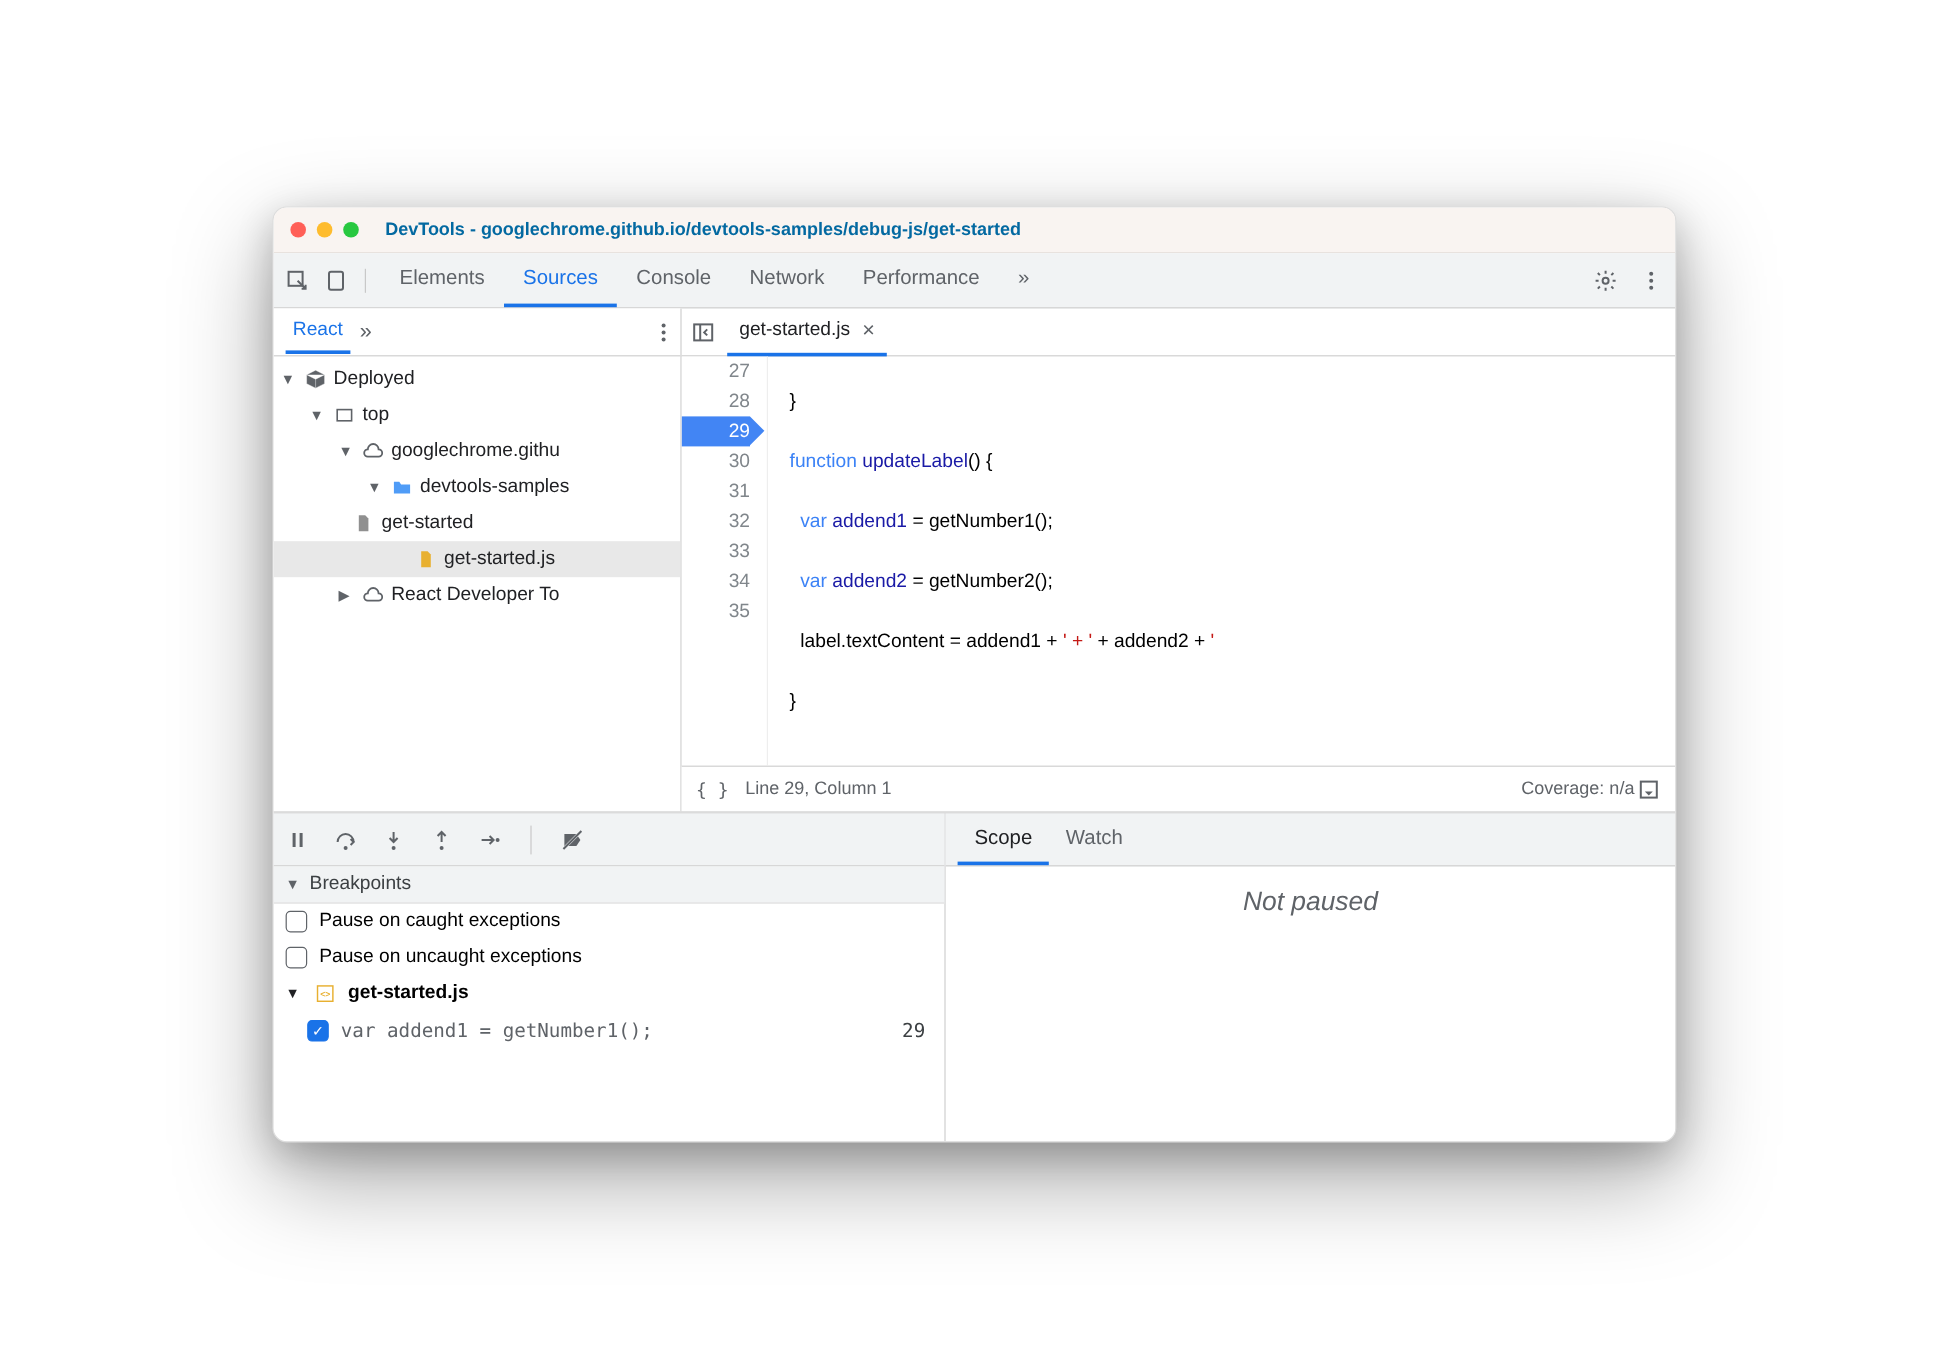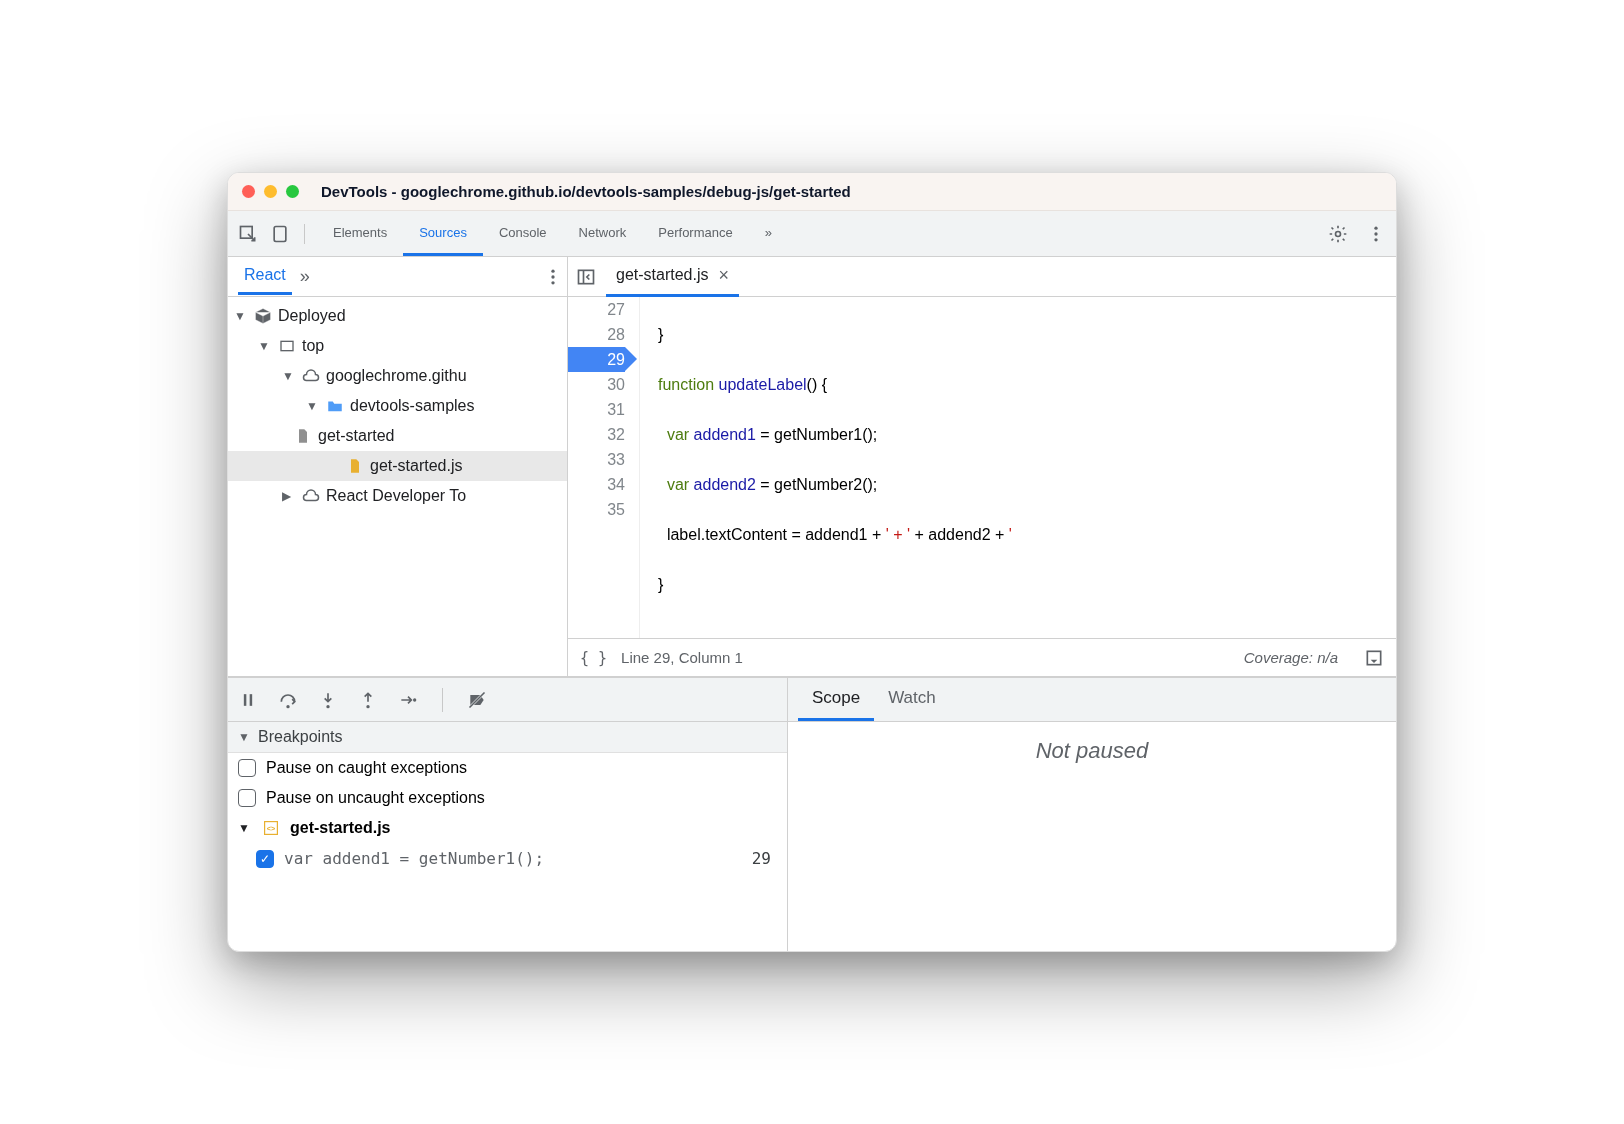--- a/index.html
+++ b/index.html
@@ -4,26 +4,26 @@
 <style>
 * { margin: 0; padding: 0; box-sizing: border-box; font-family: -apple-system, BlinkMacSystemFont, "Segoe UI", Helvetica, Arial, sans-serif; }
 body { background: #fff; display: flex; align-items: center; justify-content: center; width: 1624px; height: 1124px; }
 .window { width: 1170px; height: 780px; background: #fff; border-radius: 12px; overflow: hidden; box-shadow: 0 30px 80px rgba(0,0,0,0.35), 0 10px 30px rgba(0,0,0,0.2); display: flex; flex-direction: column; border: 1px solid #ddd; }
 .titlebar { height: 38px; background: #f9f4f1; display: flex; align-items: center; padding: 0 14px; border-bottom: 1px solid #e8e2de; flex-shrink: 0; }
 .traffic { display: flex; gap: 9px; margin-right: 22px; }
 .dot { width: 13px; height: 13px; border-radius: 50%; }
 .dot.red { background: #ff5f57; }
 .dot.yellow { background: #febc2e; }
 .dot.green { background: #28c840; }
-.title { font-size: 15px; color: #0f172a; font-weight: 600; white-space: nowrap; }
+.title { font-size: 15px; color: #0369a1; font-weight: 600; white-space: nowrap; }
 
 .toolbar { height: 46px; background: #f1f3f4; border-bottom: 1px solid #d0d0d0; display: flex; align-items: center; padding: 0 10px; flex-shrink: 0; }
 .toolbar .icons-left { display: flex; align-items: center; gap: 12px; padding-right: 14px; border-right: 1px solid #c8c8c8; margin-right: 12px; }
 .tabs { display: flex; align-items: stretch; height: 100%; gap: 0; }
-.tab { padding: 0 16px; display: flex; align-items: center; font-size: 13px; color: #5f6368; cursor: pointer; border-bottom: 3px solid transparent; }
+.tab { padding: 0 16px; display: flex; align-items: center; font-size: 17px; color: #5f6368; cursor: pointer; border-bottom: 3px solid transparent; }
 .tab.active { color: #1a73e8; border-bottom-color: #1a73e8; }
 .spacer { flex: 1; }
 .toolbar-right { display: flex; align-items: center; gap: 18px; color: #5f6368; }
 
 .main { flex: 1; display: flex; flex-direction: column; min-height: 0; }
 .top-split { flex: 1; display: flex; min-height: 0; border-bottom: 1px solid #d0d0d0; }
 
 .sidebar { width: 340px; border-right: 1px solid #d0d0d0; display: flex; flex-direction: column; background: #fff; min-height: 0; }
 .sidebar-header { height: 40px; border-bottom: 1px solid #d0d0d0; display: flex; align-items: center; padding: 0 4px 0 10px; font-size: 16px; justify-content: space-between; }
 .sidebar-tab { color: #1a73e8; border-bottom: 3px solid #1a73e8; padding: 8px 6px; font-size: 16px; }
@@ -37,26 +37,26 @@
 .editor { flex: 1; display: flex; flex-direction: column; min-width: 0; }
 .editor-header { height: 40px; border-bottom: 1px solid #d0d0d0; display: flex; align-items: center; padding: 0 8px; gap: 10px; }
 .file-tab { display: flex; align-items: center; gap: 10px; padding: 8px 10px; font-size: 16px; border-bottom: 3px solid #1a73e8; color: #202124; }
 .code-area { flex: 1; display: flex; font-family: Menlo, Consolas, monospace; font-size: 16px; overflow: hidden; line-height: 25px; }
 .gutter { width: 72px; text-align: right; padding-right: 14px; color: #80868b; background: #fff; border-right: 1px solid #eee; }
 .gutter .ln { height: 25px; }
 .gutter .ln.exec { background: #4285f4; color: #fff; position: relative; }
 .gutter .ln.exec::after { content: ''; position: absolute; right: -12px; top: 0; width: 0; height: 0; border-top: 12.5px solid transparent; border-bottom: 12.5px solid transparent; border-left: 12px solid #4285f4; }
 .code { flex: 1; padding-left: 18px; white-space: pre; overflow: hidden; }
 .code .cl { height: 25px; }
-.kw { color: #4d7c0f; }
+.kw { color: #3b82f6; }
 .fn { color: #1a1aa6; }
 .str { color: #c41a16; }
 
 .status { height: 38px; border-top: 1px solid #d0d0d0; display: flex; align-items: center; padding: 0 12px; font-size: 15px; color: #5f6368; gap: 14px; background: #fff; }
-.status .right { margin-left: auto; display: flex; align-items: center; gap: 26px; font-style: italic; }
+.status .right { margin-left: auto; display: flex; align-items: center; gap: 2px; }
 
 .debugger { display: flex; height: 274px; border-top: 1px solid #d0d0d0; flex-shrink: 0; }
 .debug-left { width: 560px; border-right: 1px solid #d0d0d0; display: flex; flex-direction: column; }
 .debug-toolbar { height: 44px; background: #f1f3f4; border-bottom: 1px solid #d0d0d0; display: flex; align-items: center; padding: 0 10px; gap: 20px; color: #5f6368; }
 .debug-toolbar .sep { width: 1px; height: 24px; background: #c8c8c8; margin: 0 4px; }
 .section-h { background: #f1f3f4; padding: 6px 10px; font-size: 16px; color: #3c4043; display: flex; align-items: center; gap: 6px; border-bottom: 1px solid #e0e0e0; }
 .bp-row { display: flex; align-items: center; padding: 6px 10px; gap: 10px; font-size: 16px; }
 .bp-row.file { font-weight: 600; }
 .bp-row .code-snip { font-family: Menlo, monospace; color: #5f6368; }
 .bp-row .lineno { margin-left: auto; font-family: Menlo, monospace; color: #3c4043; padding-right: 6px; }

